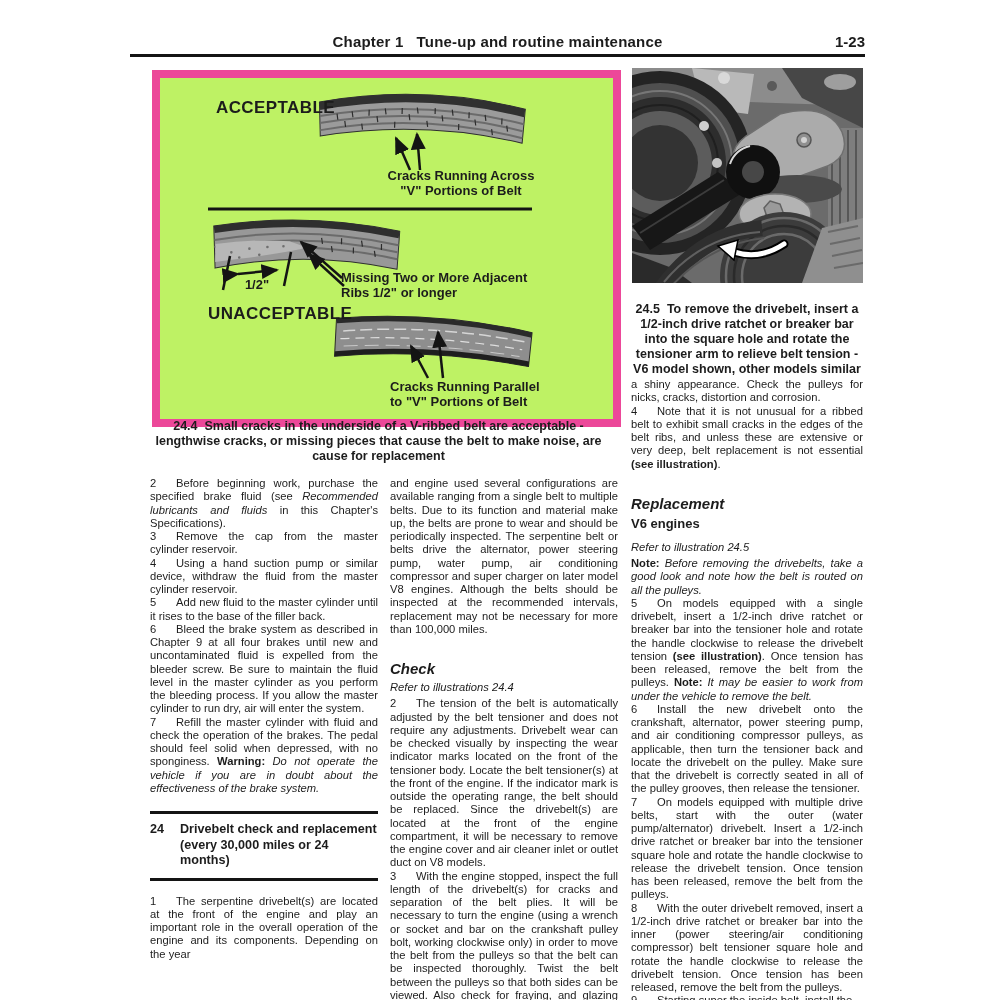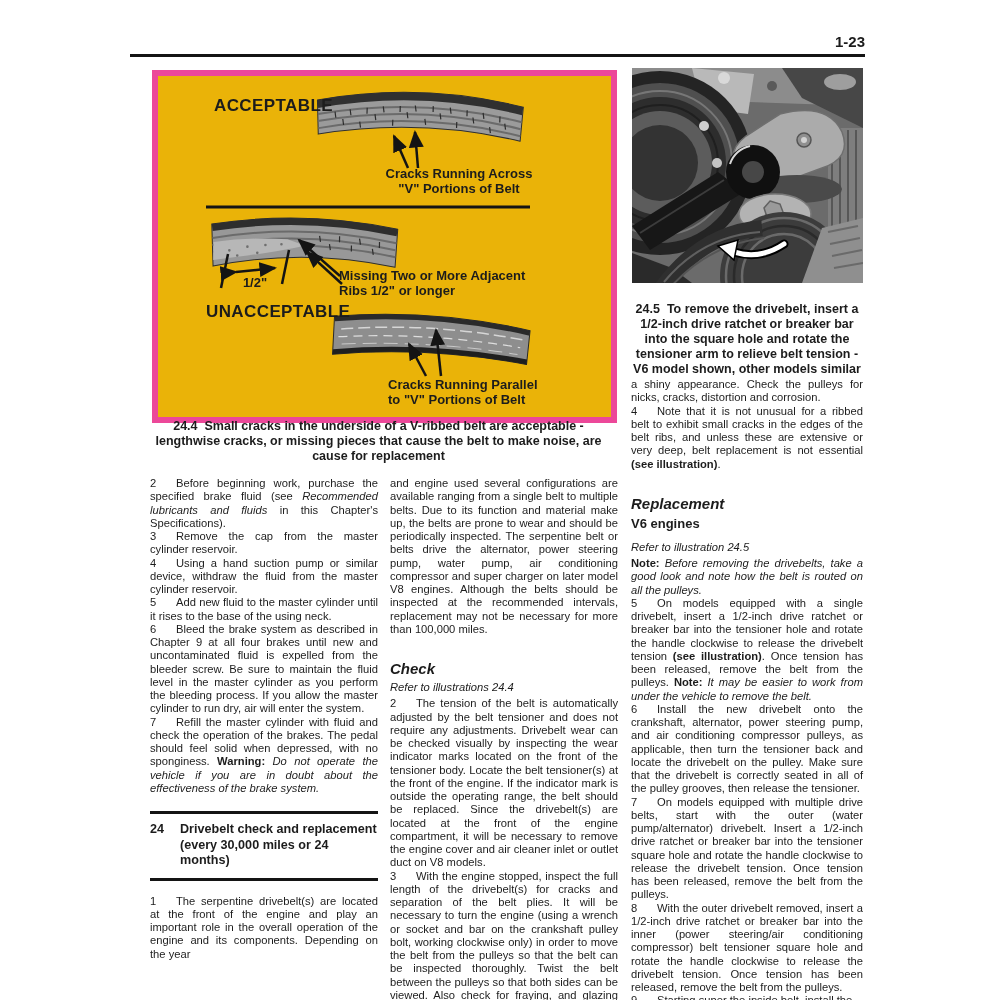--- a/index.html
+++ b/index.html
@@ -9,21 +9,21 @@
     font-family:"Liberation Sans", sans-serif;
   }
   
   .header-title{position:absolute;top:33px;left:130px;width:735px;text-align:center;
     font-weight:bold;font-size:15px;letter-spacing:.2px;}
   .header-page-num{position:absolute;top:33px;left:810px;width:55px;text-align:right;
     font-weight:bold;font-size:15px;}
   .header-rule{position:absolute;top:54px;left:130px;width:735px;height:3px;background:#141414;}
   
   .figure-box{position:absolute;left:152px;top:70px;width:453px;height:341px;
-    border:6px solid #ec4899;background:#eab308;}
+    border:8px solid #ec4899;background:#bef264;}
   .fig-art{position:absolute;left:0;top:0;width:453px;height:341px;}
   .fig-label{position:absolute;font-weight:bold;font-size:17px;letter-spacing:.4px;}
   .lbl-acceptable{left:56px;top:20px;}
   .lbl-unacceptable{left:48px;top:226px;}
   .fig-ann{position:absolute;font-weight:bold;font-size:13px;line-height:15px;white-space:pre-line;}
   .ann-cracks-across{left:216px;top:90px;width:170px;text-align:center;}
   .ann-missing-ribs{left:181px;top:192px;width:190px;text-align:left;}
   .ann-half-inch{left:68px;top:199px;width:58px;text-align:center;}
   .ann-cracks-parallel{left:230px;top:301px;width:170px;text-align:left;}
   
@@ -47,20 +47,21 @@
   .section-box{border-top:3px solid #141414;border-bottom:3px solid #141414;
     padding:8px 0 9px;margin:16px 0 14px;display:flex;
     font-weight:bold;font-size:12.6px;line-height:15.5px;text-align:left;}
   .section-num{width:30px;flex:none;}
 </style>
 </head>
 <body>
 
 <div class="page">
 
+  <div class="header-title">Chapter 1&nbsp;&nbsp; Tune-up and routine maintenance</div>
   <div class="header-page-num">1-23</div>
   <div class="header-rule"></div>
 
   <div class="figure-box">
     <svg class="fig-art" viewBox="0 0 453 341" aria-hidden="true">
       <defs>
         <marker id="ah" markerWidth="8" markerHeight="7" refX="6.2" refY="3" orient="auto" markerUnits="strokeWidth">
           <path d="M0,0 L7,3 L0,6 Z" fill="#141414"></path>
         </marker>
       </defs>
@@ -188,21 +189,21 @@
         <polygon points="86,178 106,172 102,192" fill="#ffffff" stroke="#000000" stroke-width="1.5"></polygon>
       </g>
     </svg>
   </div>
   <div class="fig-caption fig245-caption">24.5&nbsp; To remove the drivebelt, insert a 1/2-inch drive ratchet or breaker bar into the square hole and rotate the tensioner arm to relieve belt tension - V6 model shown, other models similar</div>
 
   <div class="col col-left">
       <p class="para"><span class="stepnum">2</span><span>Before beginning work, purchase the specified brake fluid (see </span><span class="it">Recommended lubricants and fluids</span><span> in this Chapter's Specifications).</span></p>
       <p class="para"><span class="stepnum">3</span><span>Remove the cap from the master cylinder reservoir.</span></p>
       <p class="para"><span class="stepnum">4</span><span>Using a hand suction pump or similar device, withdraw the fluid from the master cylinder reservoir.</span></p>
-      <p class="para"><span class="stepnum">5</span><span>Add new fluid to the master cylinder until it rises to the base of the using neck.</span></p>
+      <p class="para"><span class="stepnum">5</span><span>Add new fluid to the master cylinder until it rises to the base of the filler back.</span></p>
       <p class="para"><span class="stepnum">6</span><span>Bleed the brake system as described in Chapter 9 at all four brakes until new and uncontaminated fluid is expelled from the bleeder screw. Be sure to maintain the fluid level in the master cylinder as you perform the bleeding process. If you allow the master cylinder to run dry, air will enter the system.</span></p>
       <p class="para"><span class="stepnum">7</span><span>Refill the master cylinder with fluid and check the operation of the brakes. The pedal should feel solid when depressed, with no sponginess. </span><span class="bd">Warning:</span><span class="it"> Do not operate the vehicle if you are in doubt about the effectiveness of the brake system.</span></p>
       <div class="section-box">
         <span class="section-num">24</span>
         <div>
           <div>Drivebelt check and replacement</div>
           <div>(every 30,000 miles or 24 months)</div>
         </div>
       </div>
       <p class="para"><span class="stepnum">1</span><span>The serpentine drivebelt(s) are located at the front of the engine and play an important role in the overall operation of the engine and its components. Depending on the year</span></p>

